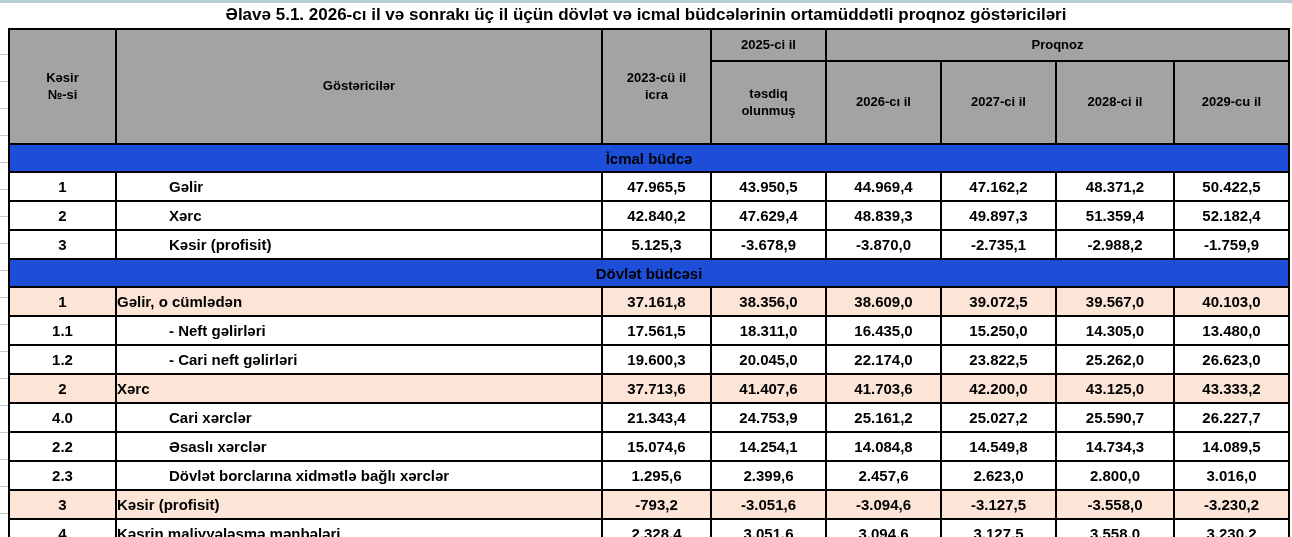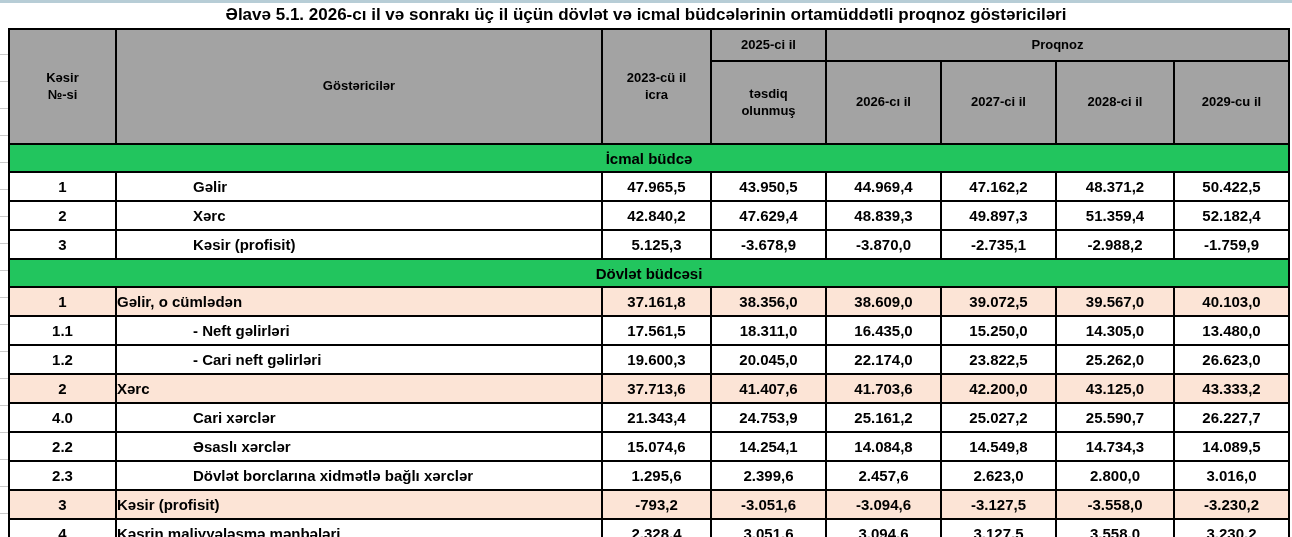--- a/index.html
+++ b/index.html
@@ -51,29 +51,29 @@
   }
   tr.hdr-top { height: 32px; }
   tr.hdr-bottom { height: 83px; }
   tbody td {
     height: 27px;
     font-size: 15px;
     font-weight: bold;
     vertical-align: middle;
   }
   tr.section-row td {
-    background: #22c55e;
+    background: #1d4ed8;
     text-align: center;
     height: 26px;
     font-size: 15px;
   }
   tr.highlight td { background: #fce4d6; }
   td.no-cell { text-align: center; }
   td.label-cell { text-align: left; padding-left: 6px; }
-  td.label-cell.indent { padding-left: 76px; }
+  td.label-cell.indent { padding-left: 52px; }
   td.value-cell { text-align: center; }
   .italic { }
 </style>
 </head>
 <body>
 
 <div class="top-strip"></div>
 
 <div class="title-row">Əlavə 5.1. 2026-cı il və sonrakı üç il üçün dövlət və icmal büdcələrinin ortamüddətli proqnoz göstəriciləri</div>
 

